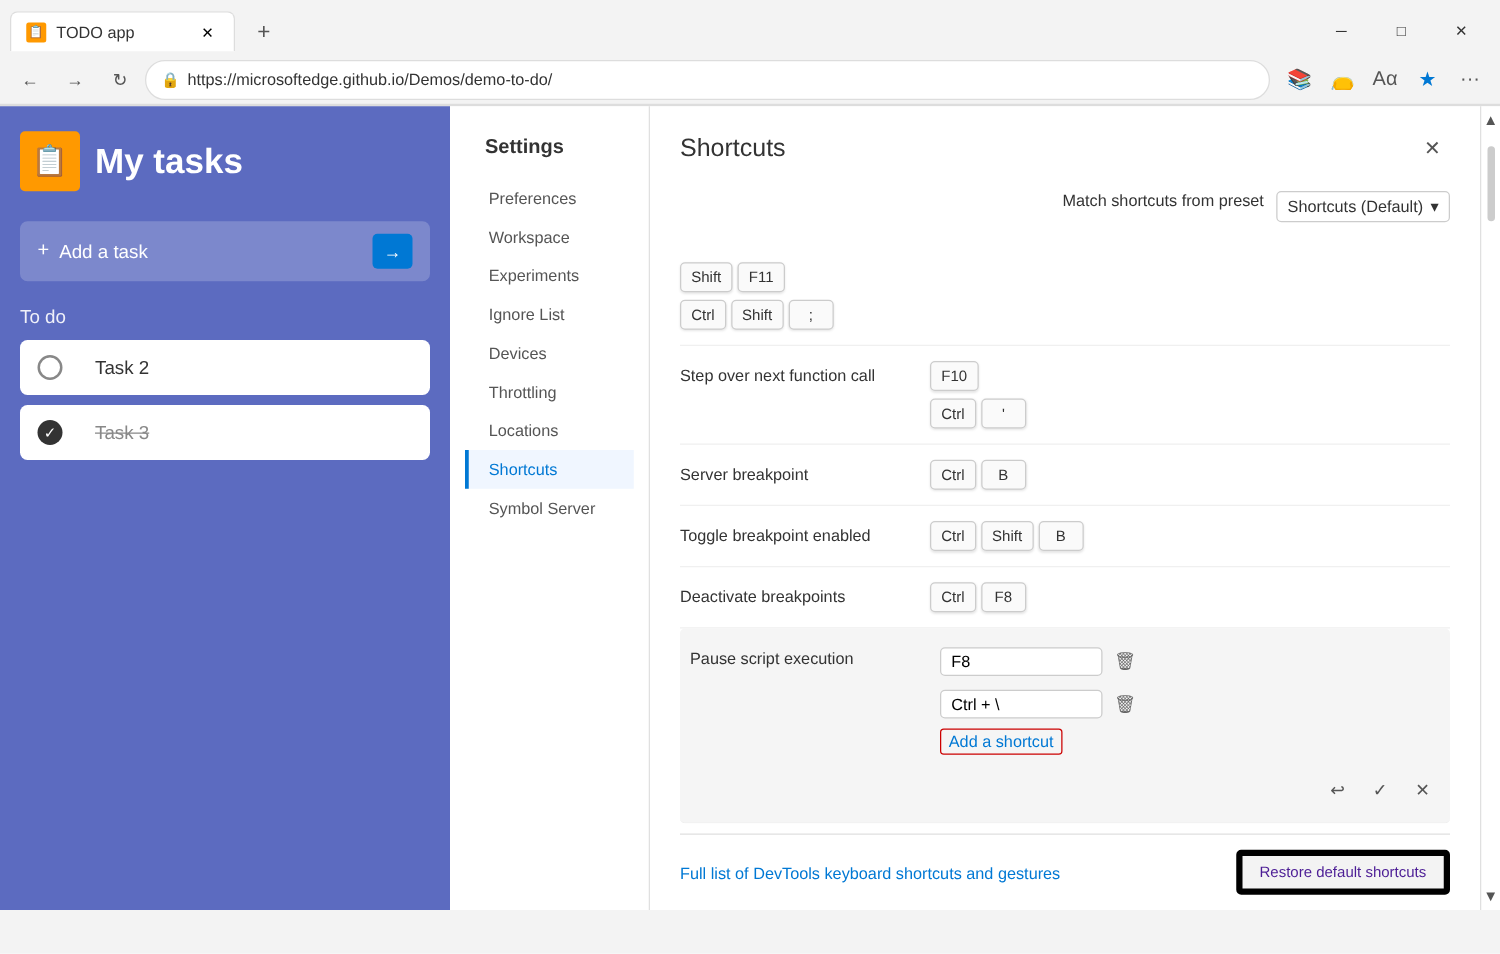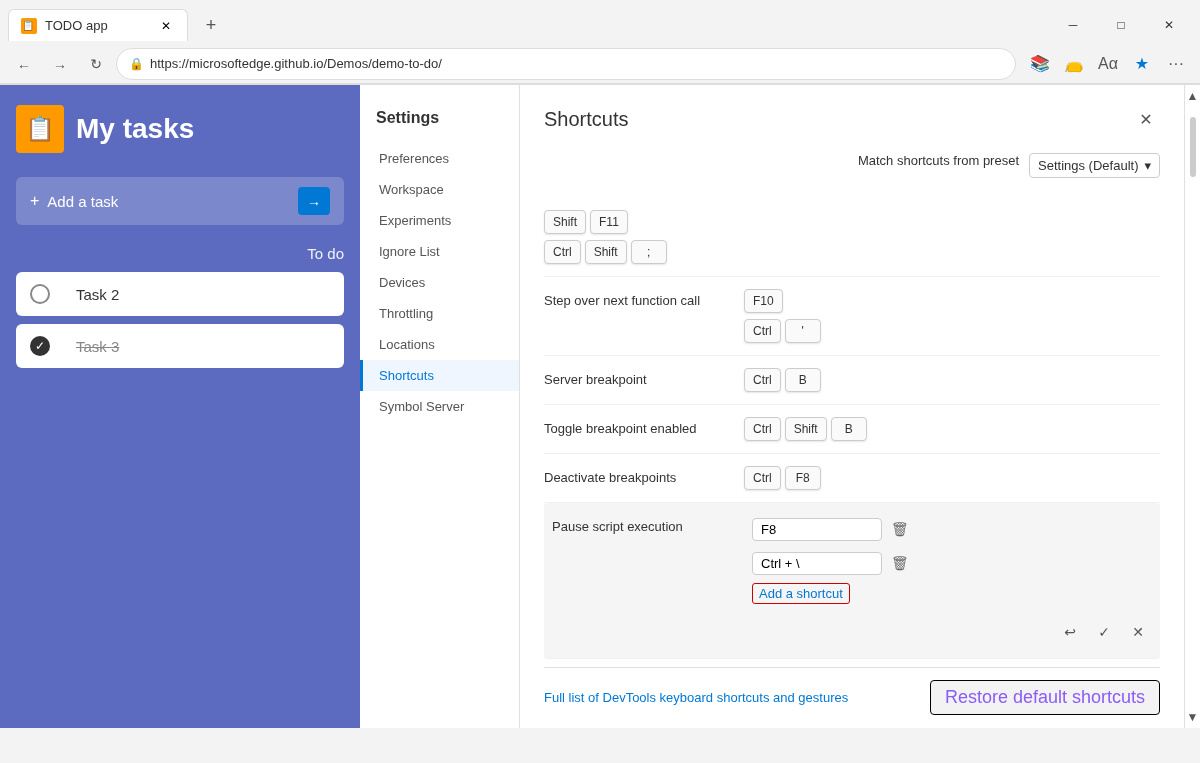--- a/index.html
+++ b/index.html
@@ -27,30 +27,30 @@
 
     
     .todo-app { width: 360px; background: #5c6bc0; flex-shrink: 0; padding: 20px 16px; color: white; }
     .app-header { display: flex; align-items: center; gap: 12px; margin-bottom: 24px; }
     .clipboard-icon { width: 48px; height: 48px; background: #f90; border-radius: 4px; display: flex; align-items: center; justify-content: center; font-size: 24px; }
     .app-title { font-size: 28px; font-weight: bold; color: white; }
     .add-task-bar { display: flex; align-items: center; background: rgba(255,255,255,0.2); border-radius: 6px; padding: 10px 14px; margin-bottom: 20px; gap: 8px; }
     .add-icon { font-size: 16px; color: white; }
     .add-task-text { flex: 1; color: white; font-size: 15px; }
     .add-btn { width: 32px; height: 28px; background: #0078d4; border: none; border-radius: 4px; cursor: pointer; color: white; font-size: 14px; display: flex; align-items: center; justify-content: center; }
-    .section-title { text-align: right; font-size: 15px; color: rgba(255,255,255,0.9); margin-bottom: 10px; }
+    .section-title { text-align: left; font-size: 15px; color: rgba(255,255,255,0.9); margin-bottom: 10px; }
     .task-item { display: flex; align-items: center; background: white; border-radius: 6px; padding: 12px 14px; margin-bottom: 8px; gap: 26px; }
     .task-circle { width: 20px; height: 20px; border: 2px solid #888; border-radius: 50%; flex-shrink: 0; }
     .task-text { font-size: 15px; color: #333; }
     .completed-circle { width: 20px; height: 20px; background: #333; border-radius: 50%; flex-shrink: 0; display: flex; align-items: center; justify-content: center; color: white; font-size: 12px; }
     .task-text.completed { text-decoration: line-through; color: #888; }
 
     
     .settings-panel { display: flex; flex: 1; background: white; }
-    .settings-nav { width: 160px; border-right: 1px solid #e0e0e0; padding: 16px 0; flex-shrink: 0; }
+    .settings-nav { width: 160px; border-right: 1px solid #e0e0e0; padding: 16px 12px; flex-shrink: 0; }
     .settings-nav-title { font-size: 16px; font-weight: 600; color: #333; padding: 8px 16px 16px; }
     .nav-item { padding: 8px 16px; font-size: 13px; color: #555; cursor: pointer; border-left: 3px solid transparent; }
     .nav-item.active { color: #0078d4; border-left: 3px solid #0078d4; background: #f0f6ff; font-weight: 500; }
 
     
     .shortcuts-content { flex: 1; padding: 20px 24px; overflow-y: auto; position: relative; }
     .shortcuts-header { display: flex; justify-content: space-between; align-items: center; margin-bottom: 20px; }
     .shortcuts-title { font-size: 20px; font-weight: 400; color: #333; }
     .close-settings-btn { width: 28px; height: 28px; border: none; background: transparent; border-radius: 4px; cursor: pointer; font-size: 16px; color: #555; display: flex; align-items: center; justify-content: center; }
     .preset-row { display: flex; align-items: flex-start; justify-content: flex-end; margin-bottom: 20px; gap: 10px; font-size: 13px; color: #333; }
@@ -68,21 +68,21 @@
     .delete-btn { width: 28px; height: 28px; border: none; background: transparent; cursor: pointer; color: #666; display: flex; align-items: center; justify-content: center; font-size: 14px; }
     .add-shortcut-link { color: #0078d4; text-decoration: none; font-size: 13px; border: 1px solid #c00; padding: 2px 6px; border-radius: 3px; cursor: pointer; display: inline-block; }
 
     
     .edit-actions { display: flex; justify-content: flex-end; gap: 6px; align-items: center; padding-top: 8px; }
     .edit-btn { width: 28px; height: 28px; border: none; background: transparent; cursor: pointer; color: #555; display: flex; align-items: center; justify-content: center; font-size: 14px; border-radius: 4px; }
 
     
     .shortcuts-footer { display: flex; align-items: center; justify-content: space-between; padding: 12px 0 0; border-top: 1px solid #e0e0e0; margin-top: 8px; }
     .full-list-link { color: #0078d4; font-size: 13px; text-decoration: none; cursor: pointer; }
-    .restore-btn { border: 1px solid #000000; background: #f3f3f3; padding: 6px 14px; font-size: 18px; border-radius: 4px; cursor: pointer; color: #8b5cf6; }
+    .restore-btn { border: 5px solid #000000; background: #f3f3f3; padding: 6px 14px; font-size: 12px; border-radius: 4px; cursor: pointer; color: #4c1d95; }
 
     .content-with-scroll { display: flex; flex: 1; }
     .scroll-area { display: flex; flex-direction: column; width: 16px; border-left: 1px solid #e0e0e0; }
   </style>
 </head>
 <body>
 
 <div class="browser-chrome">
   <div class="title-bar">
     <div class="tab">
@@ -158,21 +158,21 @@
     <div class="content-with-scroll">
       <div class="shortcuts-content">
         <div class="shortcuts-header">
           <span class="shortcuts-title">Shortcuts</span>
           <button class="close-settings-btn">✕</button>
         </div>
 
         <div class="preset-row">
           <span>Match shortcuts from preset</span>
           <div class="preset-dropdown">
-            <span>Settings (Default)</span>
+            <span>Shortcuts (Default)</span>
             <span>▾</span>
           </div>
         </div>
 
         <div class="shortcut-table">
 
           <div class="shortcut-row">
             <div class="shortcut-keys">
               <div class="key-row">
                 <span class="key-badge">Shift</span>

